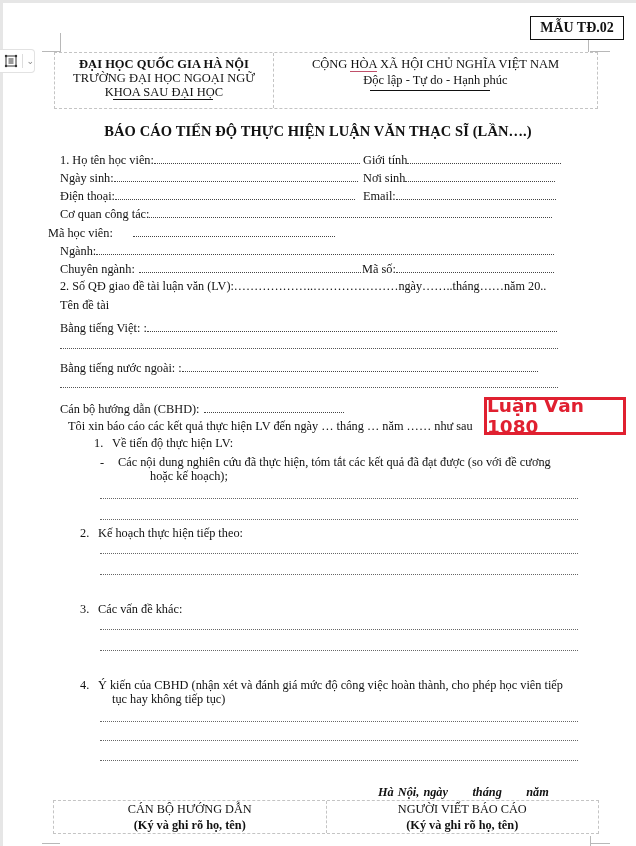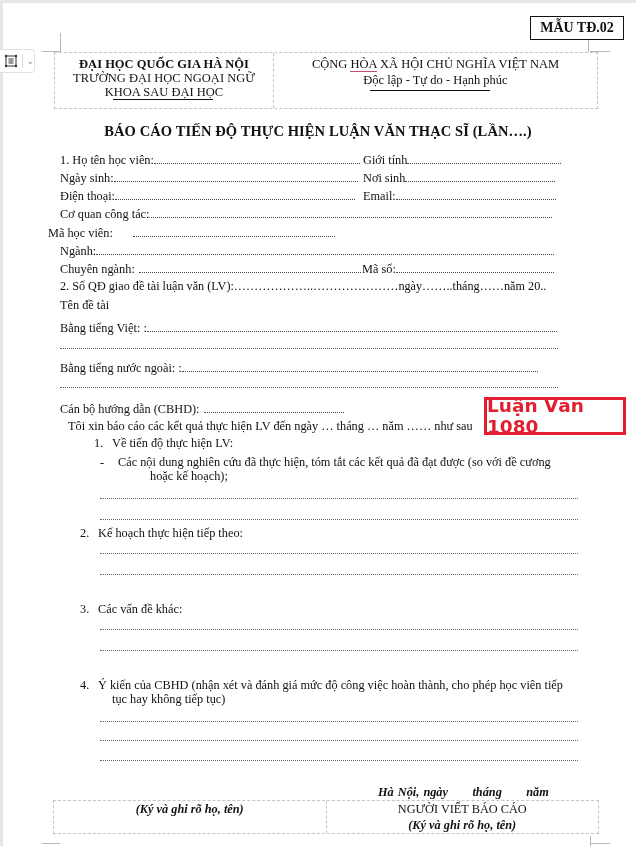--- a/index.html
+++ b/index.html
@@ -55,21 +55,21 @@
     font-size:18.5px; display:flex; align-items:center; justify-content:center;
   }
 
   .sig-date { position:absolute; left:378px; top:785px; font-style:italic; font-weight:bold; font-size:12.3px; word-spacing:1px; }
   .sig-table {
     position:absolute; left:53px; top:800px; width:546px; height:34px;
     border:1px dashed #c4c4c4; display:flex; box-sizing:border-box;
   }
   .sig-cell { flex:1; text-align:center; font-size:12.3px; line-height:16px; padding-top:0px; }
   .sig-cell.left { border-right:1px dashed #c4c4c4; }
-  .sig-note { font-weight:bold; font-style:italic; }
+  .sig-note { font-weight:bold; }
 </style>
 </head>
 <body>
 
 <div class="frame-top"></div>
 <div class="frame-left"></div>
 
 <div class="crop-mark" style="left:60px;top:33px;width:1px;height:19px;"></div>
 <div class="crop-mark" style="left:42px;top:51px;width:19px;height:1px;"></div>
 <div class="crop-mark" style="left:590px;top:51px;width:20px;height:1px;"></div>
@@ -217,19 +217,20 @@
 <div class="dotline sparse" style="left:100px;top:740px;width:478px;"></div>
 <div class="dotline sparse" style="left:100px;top:760px;width:478px;"></div>
 
 <div class="watermark">
   <span>Luận Văn 1080</span>
 </div>
 
 <div class="sig-date" style="white-space:pre;">Hà Nội, ngày      tháng      năm</div>
 <div class="sig-table">
   <div class="sig-cell left">
+    <div>CÁN BỘ HƯỚNG DẪN</div>
     <div class="sig-note">(Ký và ghi rõ họ, tên)</div>
   </div>
   <div class="sig-cell">
     <div>NGƯỜI VIẾT BÁO CÁO</div>
     <div class="sig-note">(Ký và ghi rõ họ, tên)</div>
   </div>
 </div>
 
 </body></html>

